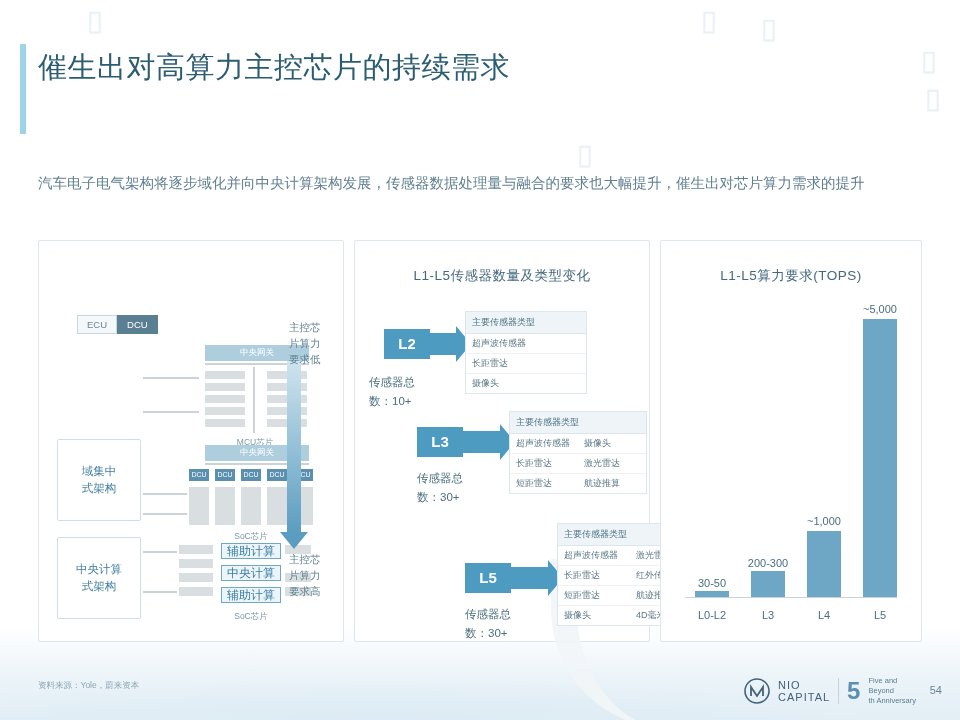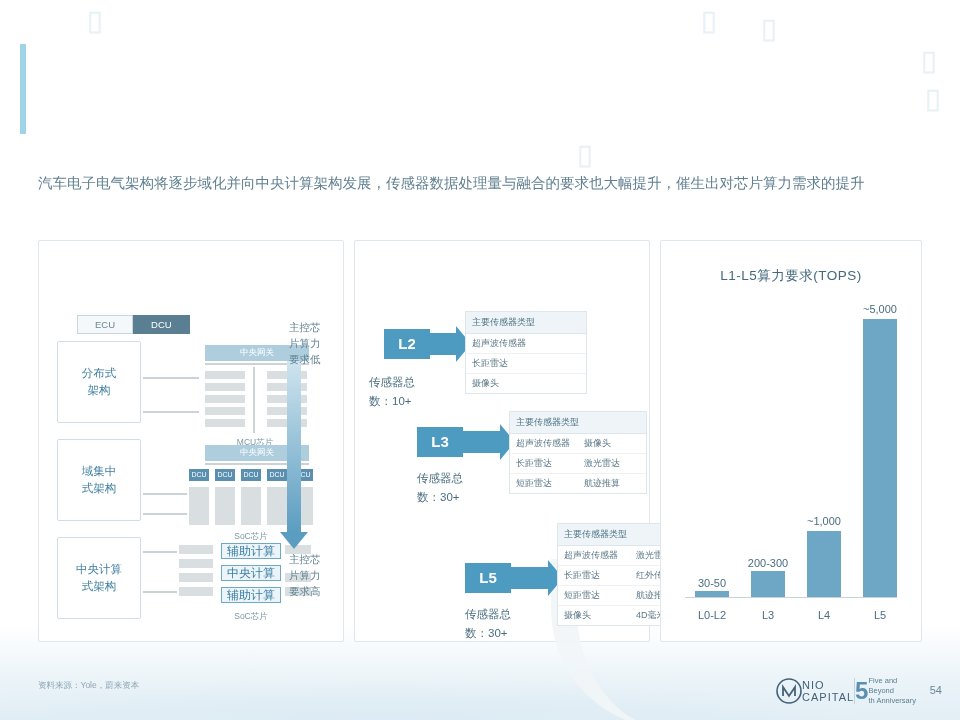--- a/index.html
+++ b/index.html
@@ -27,21 +27,21 @@
 
   
   .panel { position:absolute; top:240px; border:1px solid #dfe7ec; background:#fff; border-radius:2px; }
   #panel1 { left:38px; width:304px; height:400px; }
   #panel2 { left:354px; width:294px; height:400px; }
   #panel3 { left:660px; width:260px; height:400px; }
   .panel-title { text-align:center; font-size:13.5px; color:#44697d; margin-top:26px; letter-spacing:0.5px;}
 
   
   .tag-row { position:absolute; left:38px; top:74px; display:flex; }
-  .tag { font-size:9.5px; padding:3px 17px; border:1px solid #c9d6dd; color:#6a8796; background:#f4f8fa;}
+  .tag { font-size:9.5px; padding:3px 9px; border:1px solid #c9d6dd; color:#6a8796; background:#f4f8fa;}
   .tag.dark { background:#5b7f92; color:#fff; border-color:#5b7f92; }
 
   .arch-box { position:absolute; left:18px; width:82px; height:80px; border:1px solid #cfdde4;
      background:#fff; display:flex; align-items:center; justify-content:center; text-align:center;
      font-size:11.5px; color:#3f7ea0; line-height:17px; border-radius:2px;}
   #arch1 { top:100px; }
   #arch2 { top:198px; }
   #arch3 { top:296px; }
 
   .net-label { position:absolute; font-size:8.5px; color:#fff; background:#aecede;
@@ -79,57 +79,52 @@
 
   
   .bar { position:absolute; bottom:44px; background:#6ea7c6; width:34px; }
   .bar-val { position:absolute; font-size:11px; color:#4b6e80; text-align:center; width:70px;}
   .bar-x { position:absolute; bottom:20px; font-size:11px; color:#4b6e80; text-align:center; width:50px;}
   .axis { position:absolute; left:24px; bottom:43px; width:212px; height:1px; background:#c6d3da; }
 
   
   .source { position:absolute; left:38px; top:680px; font-size:8.5px; color:#8fa6b1;}
   .page-num { position:absolute; right:18px; top:684px; font-size:11px; color:#6b8696;}
-  .logo { position:absolute; right:44px; top:676px; display:flex; align-items:center; gap:0;}
+  .logo { position:absolute; right:44px; top:676px; display:flex; align-items:center; gap:8px;}
   .logo .nio { font-size:11px; color:#43627a; line-height:12px; letter-spacing:1px;}
   .logo .sep { width:1px; height:26px; background:#c3d3dc;}
   .logo .five { font-size:24px; color:#5b8fb0; font-weight:bold; }
   .logo .fivetxt { font-size:7.5px; color:#5b7f92; line-height:10px;}
 </style>
 </head>
 <body>
 
 <div class="bg-deco">
   <span class="sq" style="left:86px; top:6px;">⌷</span>
   <span class="sq" style="left:700px; top:6px;">⌷</span>
   <span class="sq" style="left:760px; top:14px;">⌷</span>
   <span class="sq" style="left:920px; top:46px;">⌷</span>
   <span class="sq" style="left:924px; top:84px;">⌷</span>
   <span class="sq" style="left:576px; top:140px;">⌷</span>
   <div class="bottom-wave"></div>
 </div>
 
 <div class="title-bar"></div>
 <div class="title">
+  <div>催生出对高算力主控芯片的持续需求</div>
 </div>
 <div class="subtitle">汽车电子电气架构将逐步域化并向中央计算架构发展，传感器数据处理量与融合的要求也大幅提升，催生出对芯片算力需求的提升</div>
 
 <div class="panel" id="panel1">
 
   <div class="tag-row">
     <span class="tag">ECU</span>
     <span class="tag dark">DCU</span>
   </div>
 
-  <div class="arch-box" id="arch1">
-    <span>
-      <span>分布式</span><br>
-      <span>架构</span>
-    </span>
-  </div>
   <div class="net-label" style="left:166px; top:104px;">中央网关</div>
   <div class="gray-line" style="left:166px; top:122px; width:104px; height:2px;"></div>
   <div class="gray-cell" style="left:166px; top:130px; width:40px; height:8px;"></div>
   <div class="gray-cell" style="left:166px; top:142px; width:40px; height:8px;"></div>
   <div class="gray-cell" style="left:166px; top:154px; width:40px; height:8px;"></div>
   <div class="gray-cell" style="left:166px; top:166px; width:40px; height:8px;"></div>
   <div class="gray-cell" style="left:166px; top:178px; width:40px; height:8px;"></div>
   <div class="gray-cell" style="left:228px; top:130px; width:40px; height:8px;"></div>
   <div class="gray-cell" style="left:228px; top:142px; width:40px; height:8px;"></div>
   <div class="gray-cell" style="left:228px; top:154px; width:40px; height:8px;"></div>
@@ -189,20 +184,21 @@
     <div>要求低</div>
   </div>
   <div class="rightcol-text" style="top:310px;">
     <div>主控芯</div>
     <div>片算力</div>
     <div>要求高</div>
   </div>
 </div>
 
 <div class="panel" id="panel2">
+  <div class="panel-title">L1-L5传感器数量及类型变化</div>
   <div class="ghost-arrow"></div>
 
   <div class="lv-badge" style="left:29px; top:88px;">L2</div>
   <div class="lv-arrow" style="left:60px; top:92px; width:42px;"></div>
   <div class="lv-caption" style="left:14px; top:132px;">
     <div>传感器总</div>
     <div>数：10+</div>
   </div>
   <div class="sens-table" style="left:110px; top:70px; width:120px;">
     <div class="hdr">主要传感器类型</div>

